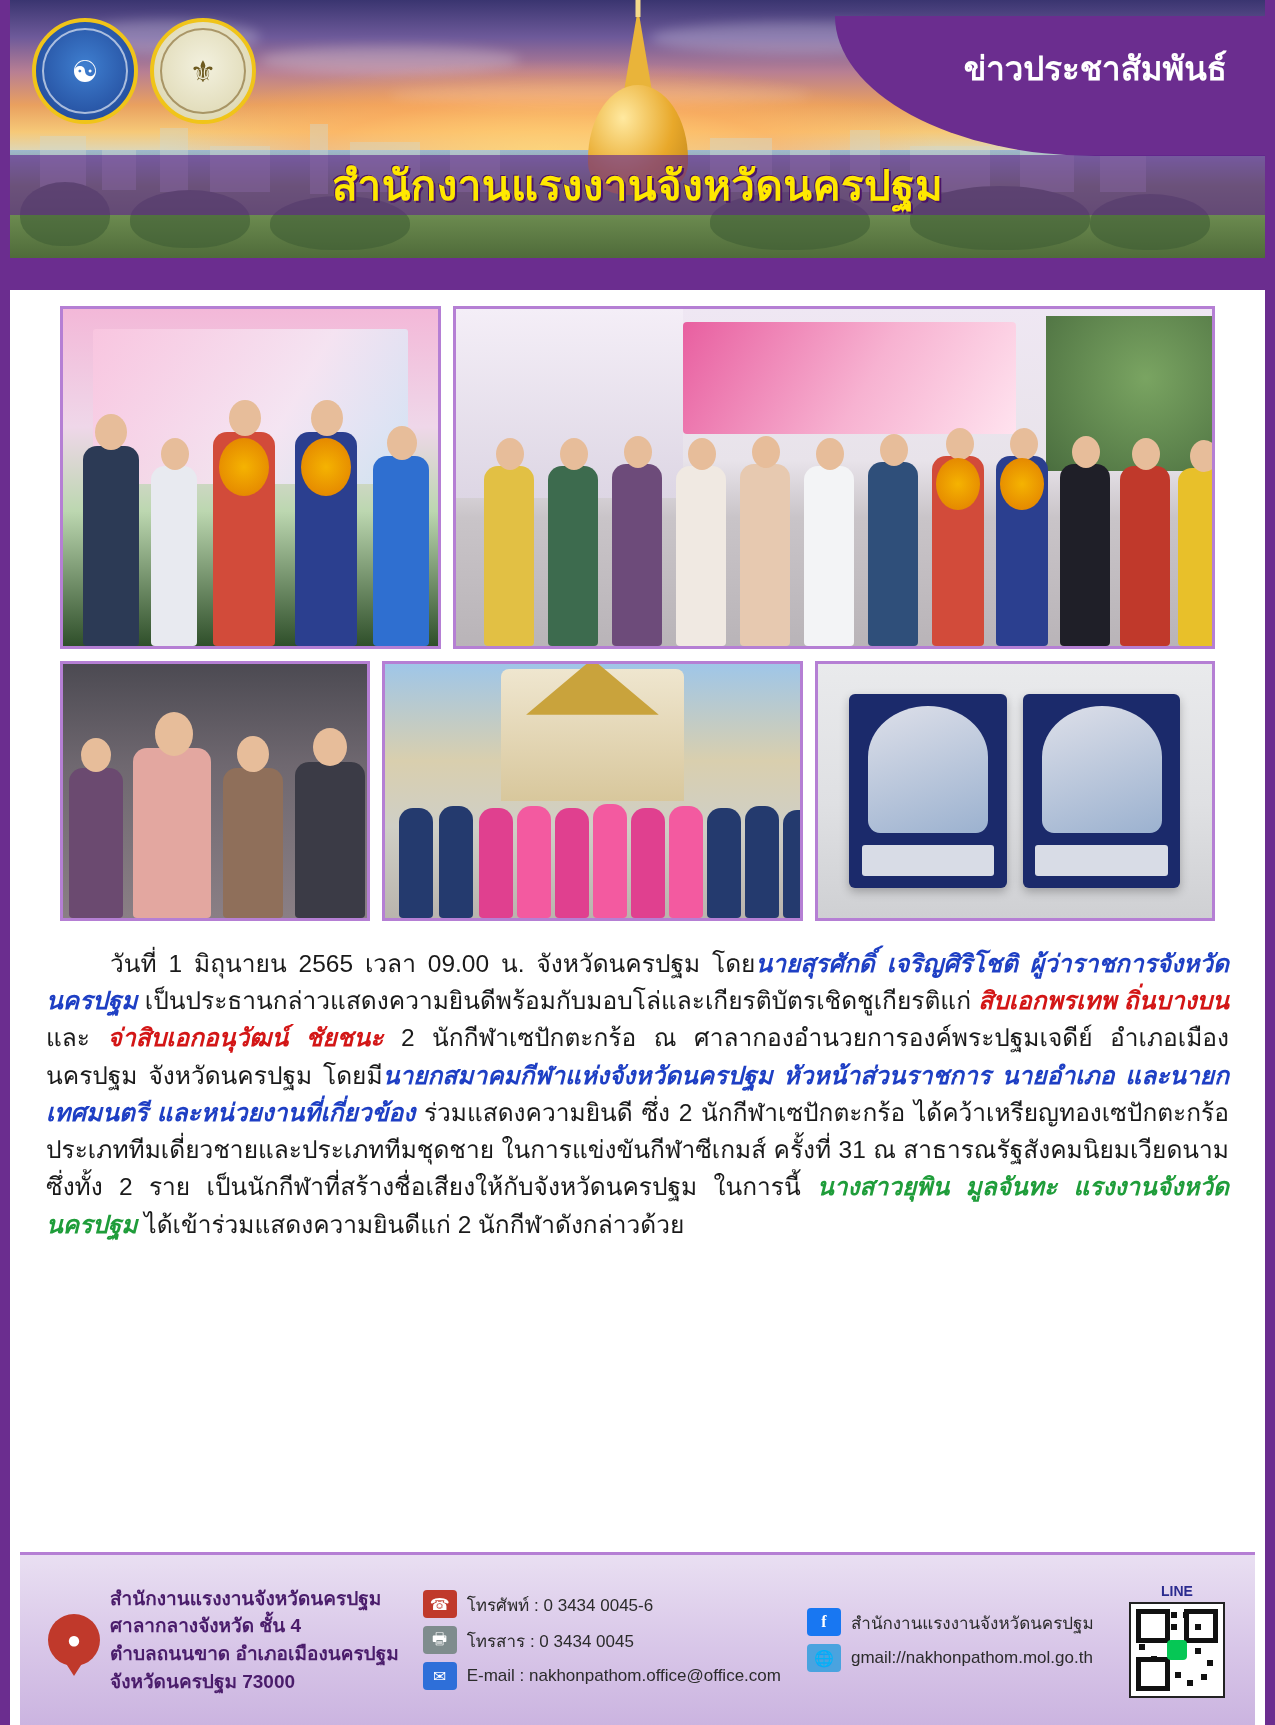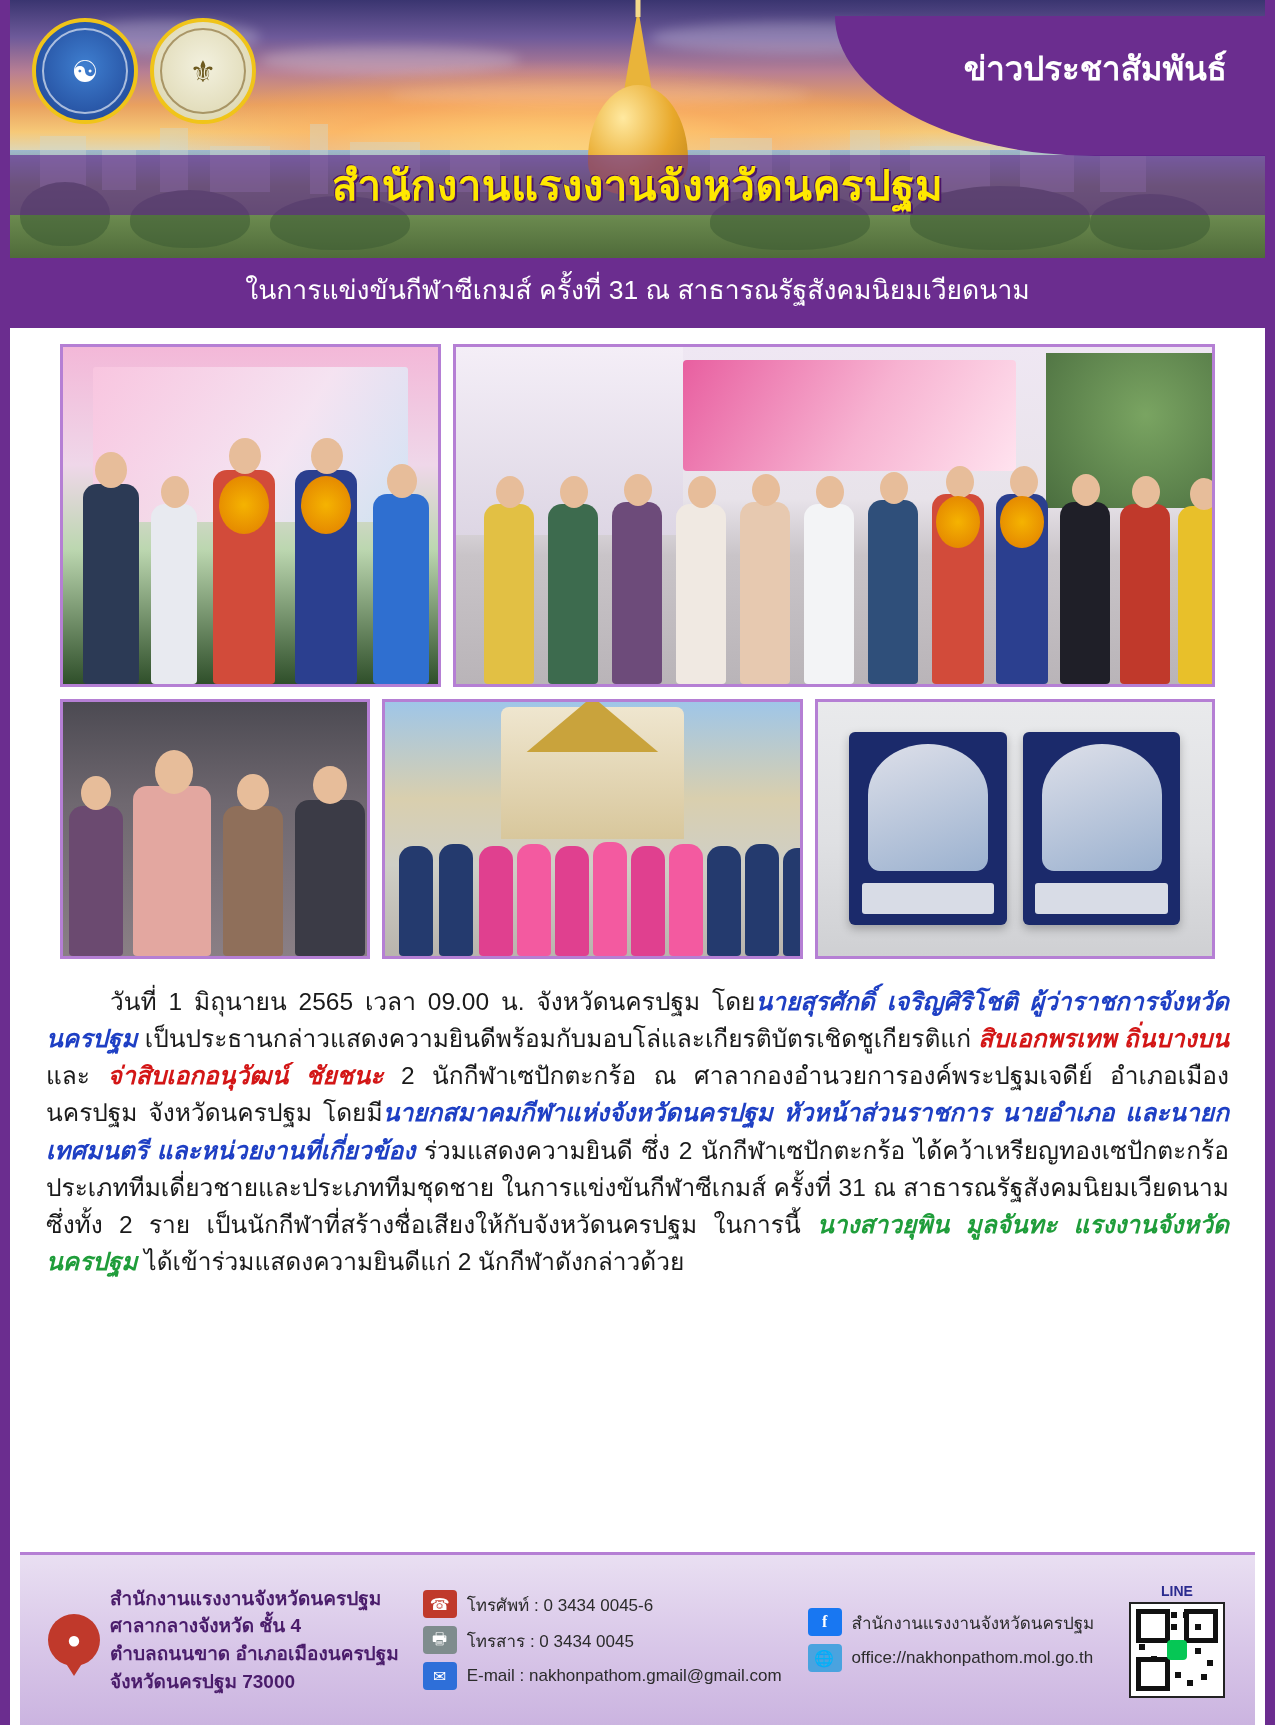--- a/index.html
+++ b/index.html
@@ -257,21 +257,20 @@
     <div class="badge">
       <span class="badge-text">ข่าวประชาสัมพันธ์</span>
     </div>
 
     <div class="titlebar">
       <span class="titlebar-text">สำนักงานแรงงานจังหวัดนครปฐม</span>
     </div>
   </div>
 
   <div class="subtitle">
-    <div>ในการแข่งขันกีฬาซีเกมส์  ครั้งที่  31  ณ  สาธารณรัฐสังคมนิยมเวียดนาม</div>
   </div>
 
   <div class="photos">
     <div class="row1">
       <div class="ph p1">
         <div class="p1bg"></div>
         <div class="p1banner"></div>
         <div class="figs">
           <div class="fig" style="left:20px;width:56px;height:200px;background:#2c3a55;"></div>
           <div class="head" style="left:32px;bottom:196px;width:32px;height:36px;"></div>
@@ -396,32 +395,32 @@
       <div class="f-line">
         <span class="f-ico ico-phone">☎</span>
         <span>โทรศัพท์ : 0 3434 0045-6</span>
       </div>
       <div class="f-line">
         <span class="f-ico ico-fax">🖶</span>
         <span>โทรสาร : 0 3434 0045</span>
       </div>
       <div class="f-line">
         <span class="f-ico ico-mail">✉</span>
-        <span>E-mail : nakhonpathom.gmail@gmail.com</span>
+        <span>E-mail : nakhonpathom.office@office.com</span>
       </div>
     </div>
 
     <div class="f-col3">
       <div class="f-line">
         <span class="f-ico ico-fb">f</span>
         <span>สำนักงานแรงงานจังหวัดนครปฐม</span>
       </div>
       <div class="f-line">
         <span class="f-ico ico-web">🌐</span>
-        <span>office://nakhonpathom.mol.go.th</span>
+        <span>gmail://nakhonpathom.mol.go.th</span>
       </div>
     </div>
 
     <div class="f-qr">
       <div>LINE</div>
       <div class="qr">
         <div class="eye" style="left:5px;top:5px;"></div>
         <div class="eye" style="right:5px;top:5px;"></div>
         <div class="eye" style="left:5px;bottom:5px;"></div>
         <div class="blk" style="left:40px;top:8px;width:6px;height:6px;"></div>

